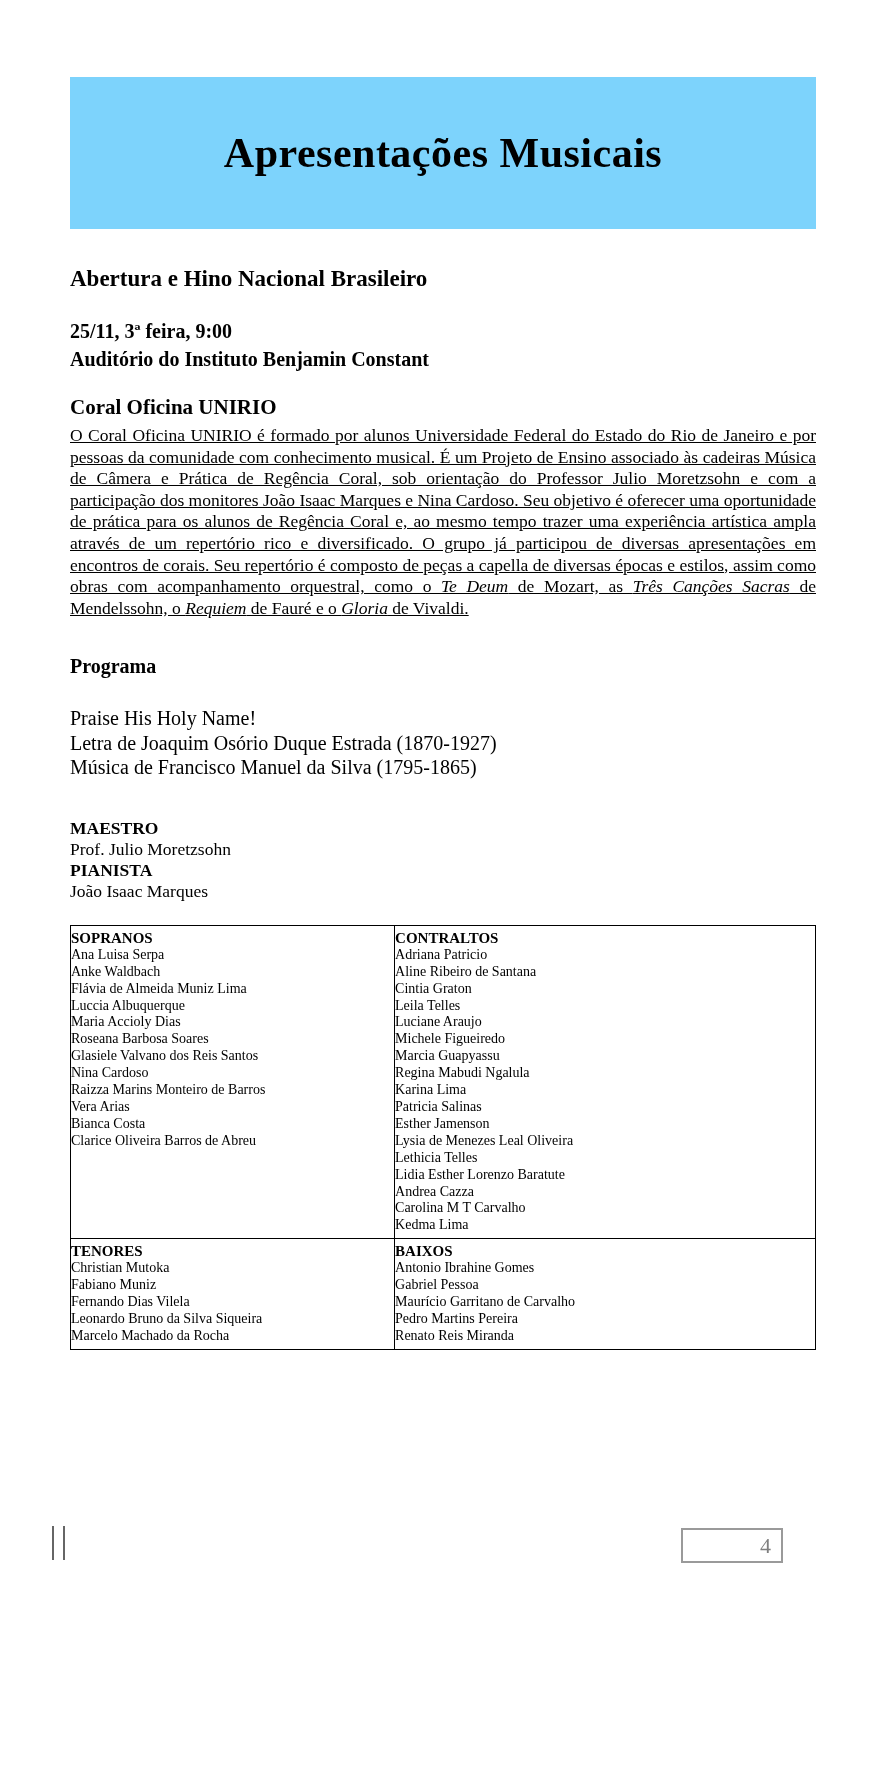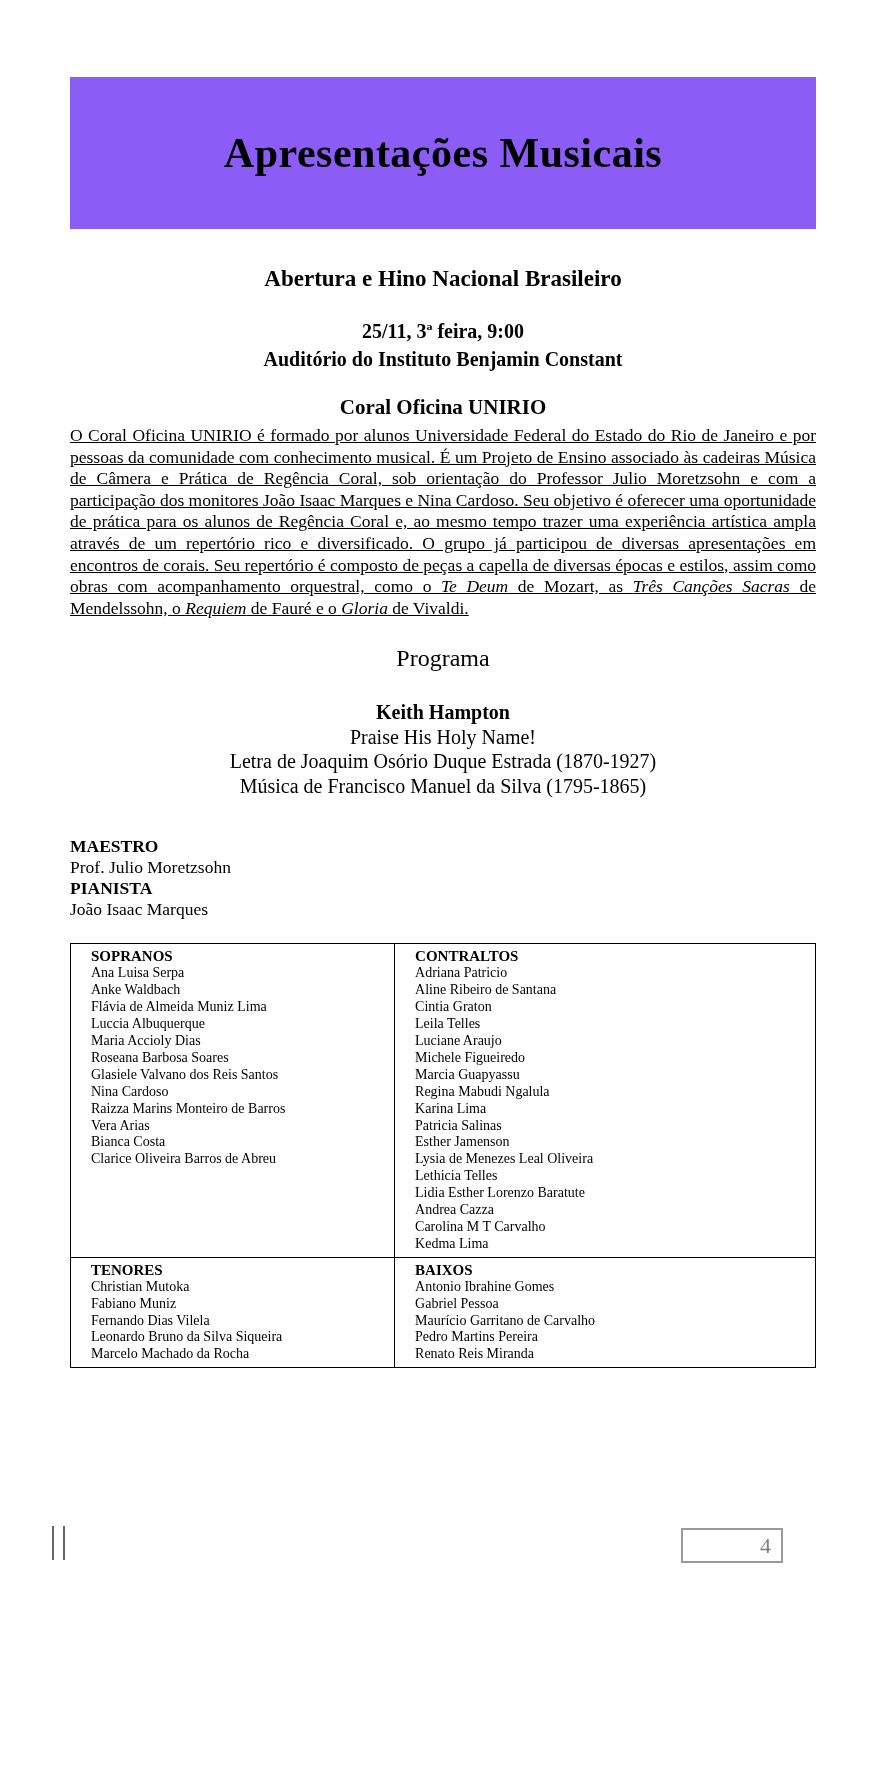--- a/index.html
+++ b/index.html
@@ -10,56 +10,56 @@
     height: 1772px;
     background: #ffffff;
     font-family: "Liberation Serif", serif;
     color: #000;
     overflow: hidden;
   }
   .banner {
     position: absolute;
     left: 70px; top: 77px;
     width: 746px; height: 152px;
-    background: #8b5cf6;
+    background: #7dd3fc;
     display: flex; align-items: center; justify-content: center;
   }
   .banner-title { font-size: 42px; font-weight: bold; letter-spacing: 0.5px; }
 
   .content { position: absolute; left: 70px; top: 229px; width: 746px; }
-  .center { text-align: center; }
+  .center { }
 
   .event-title   { font-size: 23px; font-weight: bold; margin-top: 37px; }
   .event-datetime{ font-size: 20px; font-weight: bold; margin-top: 28px; }
   .event-venue   { font-size: 20px; font-weight: bold; margin-top: 5px; }
 
   .choir-name { font-size: 21px; font-weight: bold; margin-top: 24px; }
   .about {
     font-size: 17.5px; line-height: 21.6px;
     text-align: justify; margin-top: 5px; text-decoration: underline;
   }
   .it { font-style: italic; }
 
-  .programa { font-size: 24px; font-weight: normal; margin-top: 26px; }
+  .programa { font-size: 20px; font-weight: bold; margin-top: 36px; }
   .program  { margin-top: 28px; }
   .prog-line { font-size: 20px; line-height: 24.5px; }
   .bold { font-weight: bold; }
   .arr  { font-size: 17px; font-weight: bold; }
   .anthem-title { font-size: 25px; font-weight: bold; line-height: 29px; }
 
   .staff { margin-top: 38px; font-size: 17.5px; line-height: 21px; }
 
   .roster {
     width: 100%; border-collapse: collapse;
     margin-top: 23px; font-size: 14px;
   }
   .roster td {
     border: 1px solid #000;
     vertical-align: top;
-    padding: 3px 20px 4px;
+    padding: 3px 0 4px;
   }
   .roster td.col-left { width: 43.5%; }
   .cell-head { font-weight: bold; font-size: 15px; line-height: 18px; }
   .name-line { line-height: 16.9px; }
 
   .footer-mark {
     position: absolute; left: 52px; top: 1526px;
     width: 13px; height: 34px;
     border-left: 2px solid #666; border-right: 2px solid #666;
   }
@@ -87,21 +87,20 @@
     <div class="event-datetime center">25/11, 3ª feira, 9:00</div>
     <div class="event-venue center">Auditório do Instituto Benjamin Constant</div>
 
     <div class="choir-name center">Coral Oficina UNIRIO</div>
 
     <p class="about"><span>O Coral Oficina UNIRIO é formado por alunos Universidade Federal do Estado do Rio de Janeiro e por pessoas da comunidade com conhecimento musical. É um Projeto de Ensino associado às cadeiras Música de Câmera e Prática de Regência Coral, sob orientação do Professor Julio Moretzsohn e com a participação dos monitores João Isaac Marques e Nina Cardoso. Seu objetivo é oferecer uma oportunidade de prática para os alunos de Regência Coral e, ao mesmo tempo trazer uma experiência artística ampla através de um repertório rico e diversificado. O grupo já participou de diversas apresentações em encontros de corais. Seu repertório é composto de peças a capella de diversas épocas e estilos, assim como obras com acompanhamento orquestral, como o </span><span class="it">Te Deum</span><span> de Mozart, as </span><span class="it">Três Canções Sacras</span><span> de Mendelssohn, o </span><span class="it">Requiem</span><span> de Fauré e o </span><span class="it">Gloria</span><span> de Vivaldi.</span></p>
 
     <div class="programa center">Programa</div>
 
     <div class="program center">
-      <div class="prog-line bold">Keith Hampton</div>
       <div class="prog-line">Praise His Holy Name!</div>
       <div class="prog-line">Letra de Joaquim Osório Duque Estrada (1870-1927)</div>
       <div class="prog-line">Música de Francisco Manuel da Silva (1795-1865)</div>
     </div>
 
     <div class="staff">
       <div class="bold">MAESTRO</div>
       <div>Prof. Julio Moretzsohn</div>
       <div class="bold">PIANISTA</div>
       <div>João Isaac Marques</div>

